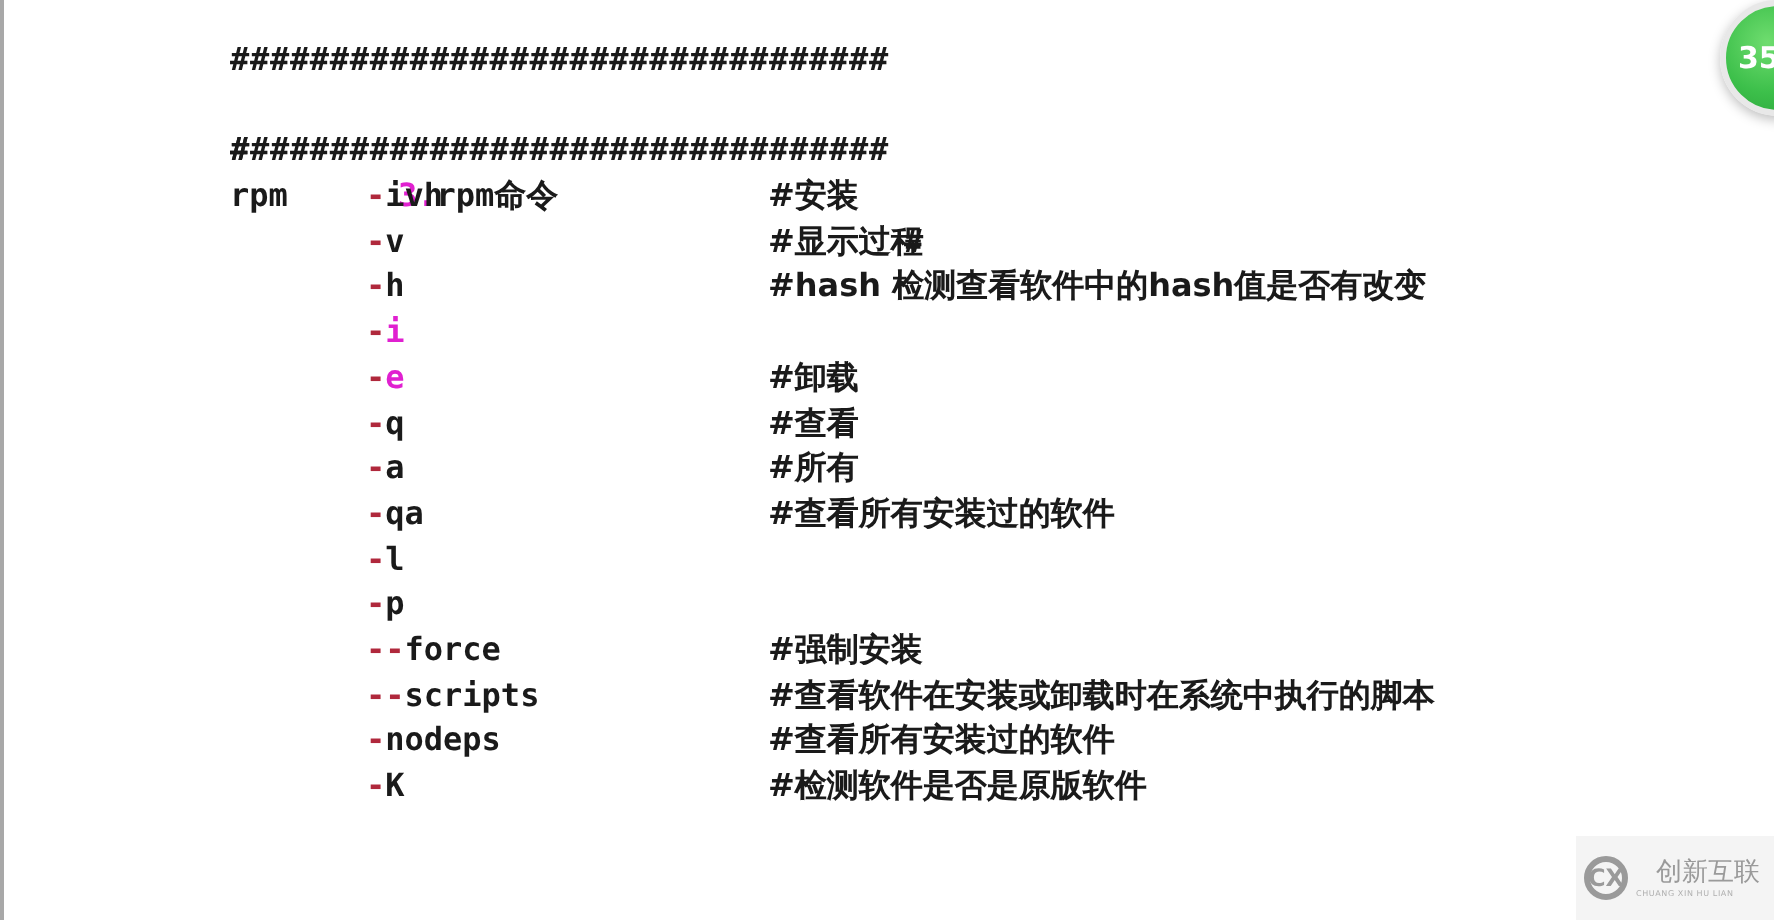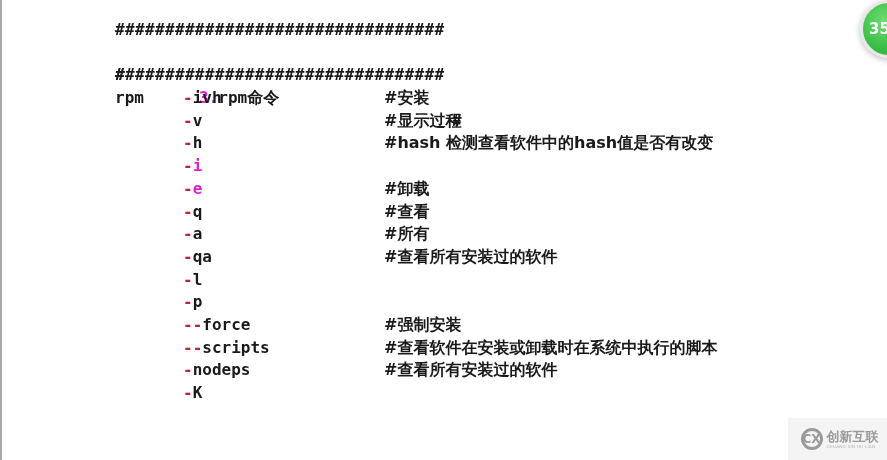--- a/index.html
+++ b/index.html
@@ -30,29 +30,29 @@
   .page-badge {
     position: absolute; left: 860px; top: 0px; width: 58px; height: 58px; border-radius: 50%;
     background: radial-gradient(circle at 40% 35%, #6fdd6f 0%, #3cbf4a 55%, #2aa23a 100%);
     border: 3px solid #e8e8e8;
     box-shadow: 0 2px 6px rgba(0,0,0,0.25);
     color: #ffffff; font-family: "DejaVu Sans", sans-serif; font-weight: bold; font-size: 15px;
     display: flex; align-items: center; padding-left: 6px; box-sizing: border-box;
   }
   .watermark {
     position: absolute; left: 788px; top: 418px; width: 99px; height: 42px;
-    background: #f4f4f4; display: flex; align-items: center; gap: 4px; padding-left: 4px; box-sizing: border-box; justify-content: center;
+    background: #f4f4f4; display: flex; align-items: center; gap: 4px; padding-left: 4px; box-sizing: border-box;
   }
   .wm-logo {
     width: 22px; height: 22px; border-radius: 50%; border: 3px solid #9a9a9a; box-sizing: border-box;
     color: #9a9a9a; font-family: "DejaVu Sans", sans-serif; font-weight: bold; font-size: 12px;
     display: flex; align-items: center; justify-content: center;
   }
   .wm-text { display: flex; flex-direction: column; }
-  .wm-name { color: #9a9a9a; font-family: "DejaVu Sans", sans-serif; font-size: 13px; font-weight: bold; line-height: 15px; }
+  .wm-name { color: #9a9a9a; font-family: "DejaVu Sans", sans-serif; font-size: 13px; font-weight: normal; line-height: 15px; margin-left: 10px; }
   .wm-sub { color: #b0b0b0; font-family: "DejaVu Sans", sans-serif; font-size: 4px; line-height: 6px; letter-spacing: 0.3px; }
 </style>
 </head>
 <body>
 
 <div class="left-rule"></div>
 
 <div class="doc">
   <div class="line hash-bar">#################################</div>
   <div class="line">
@@ -69,21 +69,21 @@
       <div class="line"><span class="opt"><span class="dash">-</span><span class="hl">i</span></span></div>
       <div class="line"><span class="opt"><span class="dash">-</span><span class="hl">e</span></span><span class="desc">#卸载</span></div>
       <div class="line"><span class="opt"><span class="dash">-</span><span class="">q</span></span><span class="desc">#查看</span></div>
       <div class="line"><span class="opt"><span class="dash">-</span><span class="">a</span></span><span class="desc">#所有</span></div>
       <div class="line"><span class="opt"><span class="dash">-</span><span class="">qa</span></span><span class="desc">#查看所有安装过的软件</span></div>
       <div class="line"><span class="opt"><span class="dash">-</span><span class="">l</span></span></div>
       <div class="line"><span class="opt"><span class="dash">-</span><span class="">p</span></span></div>
       <div class="line"><span class="opt"><span class="dash">--</span><span class="">force</span></span><span class="desc">#强制安装</span></div>
       <div class="line"><span class="opt"><span class="dash">--</span><span class="">scripts</span></span><span class="desc">#查看软件在安装或卸载时在系统中执行的脚本</span></div>
       <div class="line"><span class="opt"><span class="dash">-</span><span class="">nodeps</span></span><span class="desc">#查看所有安装过的软件</span></div>
-      <div class="line"><span class="opt"><span class="dash">-</span><span class="">K</span></span></div>
+      <div class="line"><span class="opt"><span class="dash">-</span><span class="">K</span></span><span class="desc">#检测软件是否是原版软件</span></div>
     </div>
 </div>
 
 <div class="page-badge">
   <span>35</span>
 </div>
 
 <div class="watermark">
   <div class="wm-logo">CX</div>
   <div class="wm-text">

